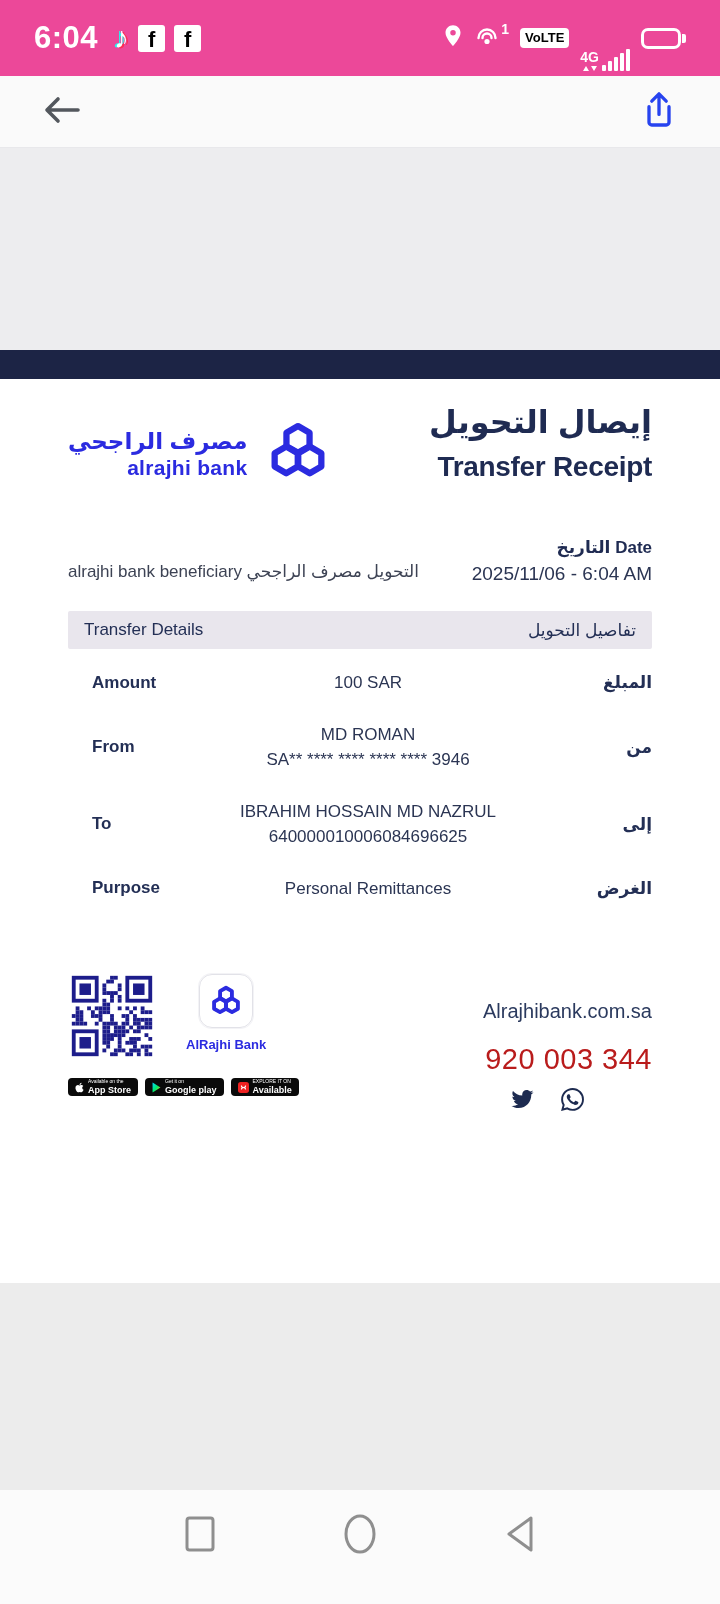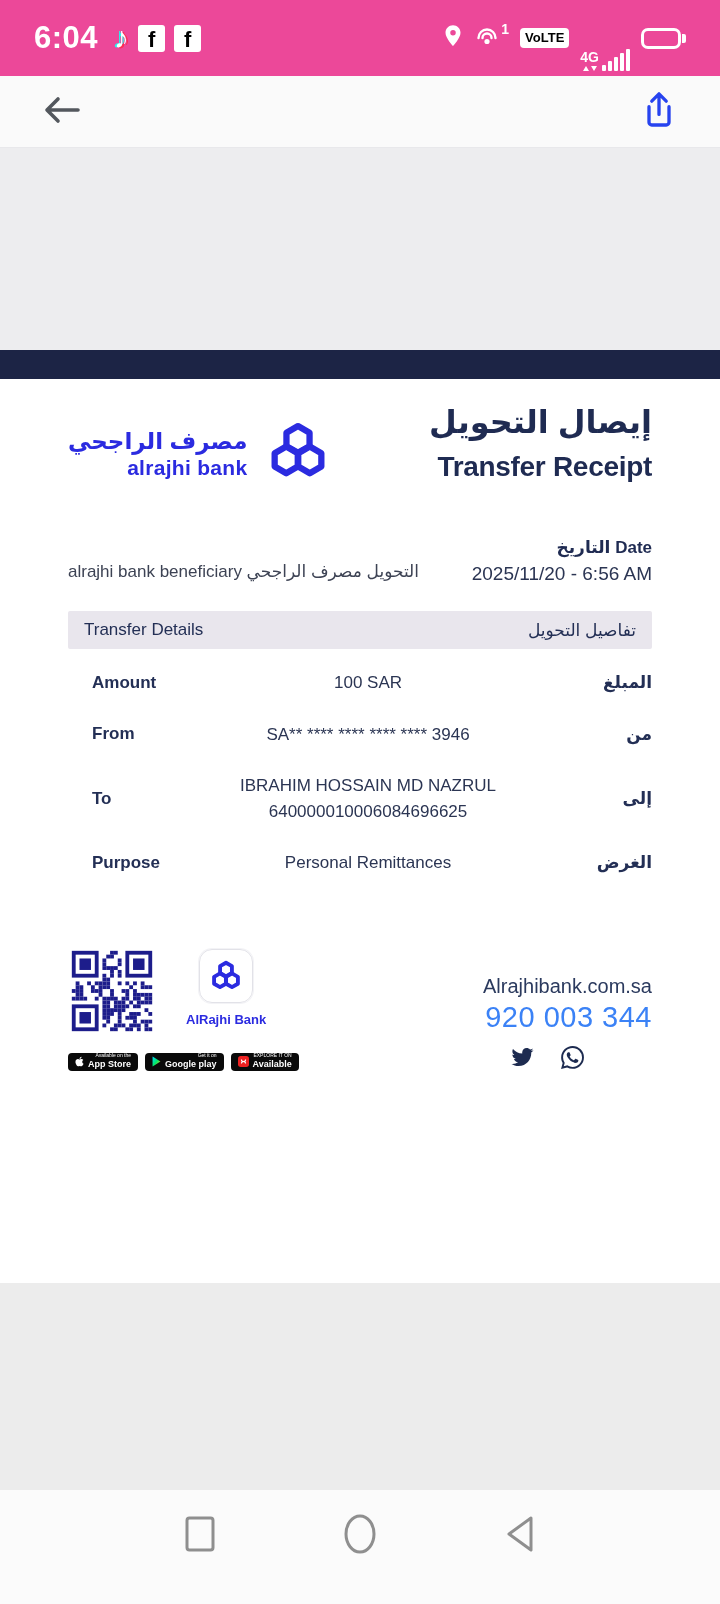--- a/index.html
+++ b/index.html
@@ -63,27 +63,27 @@
   .dval { text-align:center; font-size:17px; color:#2b3553; line-height:1.5; }
 
   .footer { margin-top:58px; display:flex; justify-content:space-between; }
   .f-left { }
   .f-left-top { display:flex; align-items:flex-start; gap:30px; }
   .qr { width:88px; height:88px; background:#fff; }
   .appicon-block { display:flex; flex-direction:column; align-items:center; margin-top:2px; }
   .appicon { width:54px; height:54px; border:1px solid #e2e2e8; border-radius:13px; display:flex; align-items:center; justify-content:center; box-shadow:0 0 0 1px #f3f3f6; }
   .appicon-label { margin-top:9px; font-size:13px; font-weight:bold; color:#2b2be0; }
   .badges { display:flex; gap:7px; margin-top:18px; }
-  .badge { height:18px; background:#0a0a0a; border-radius:4px; color:#fff; display:flex; align-items:center; gap:4px; padding:0 7px;text-align:right; }
+  .badge { height:18px; background:#0a0a0a; border-radius:4px; color:#fff; display:flex; align-items:center; gap:4px; padding:0 7px; }
   .badge-text { display:flex; flex-direction:column; line-height:1.15; white-space:nowrap; }
   .badge-top { font-size:5px; }
   .badge-bottom { font-size:9px; font-weight:bold; }
   .f-right { text-align:right; padding-top:28px; }
   .website { font-size:20px; color:#2b3a5e; }
-  .phone { font-size:29px; color:#3b82f6; margin-top:3px; letter-spacing:.5px; }
+  .phone { font-size:29px; color:#b91c1c; margin-top:20px; letter-spacing:.5px; }
   .social { margin-top:12px; display:flex; gap:26px; justify-content:center; width:210px; margin-left:auto; }
 
   
   .navbar { height:114px; background:#fbfbfb; display:flex; justify-content:center; align-items:flex-start; gap:120px; padding-top:22px; }
   .nav-ic { width:40px; height:44px; display:flex; align-items:center; justify-content:center; }
 </style>
 </head>
 <body>
 
 <div class="statusbar">
@@ -169,21 +169,21 @@
     <div class="titles">
       <div class="title-ar">إيصال التحويل</div>
       <div class="title-en">Transfer Receipt</div>
     </div>
   </div>
 
   <div class="date-row">
     <div class="beneficiary">alrajhi bank beneficiary التحويل مصرف الراجحي</div>
     <div class="date-block">
       <div class="date-label">التاريخ Date</div>
-      <div class="date-value">2025/11/20 - 6:56 AM</div>
+      <div class="date-value">2025/11/06 - 6:04 AM</div>
     </div>
   </div>
 
   <div class="details-header">
     <span>Transfer Details</span>
     <span>تفاصيل التحويل</span>
   </div>
 
   <div class="drows">
 
@@ -191,20 +191,21 @@
       <div class="dlab en">Amount</div>
       <div class="dval">
         <div>100 SAR</div>
       </div>
       <div class="dlab ar">المبلغ</div>
     </div>
 
     <div class="drow">
       <div class="dlab en">From</div>
       <div class="dval">
+        <div>MD ROMAN</div>
         <div>SA** **** **** **** **** 3946</div>
       </div>
       <div class="dlab ar">من</div>
     </div>
 
     <div class="drow">
       <div class="dlab en">To</div>
       <div class="dval">
         <div>IBRAHIM HOSSAIN MD NAZRUL</div>
         <div>640000010006084696625</div>

